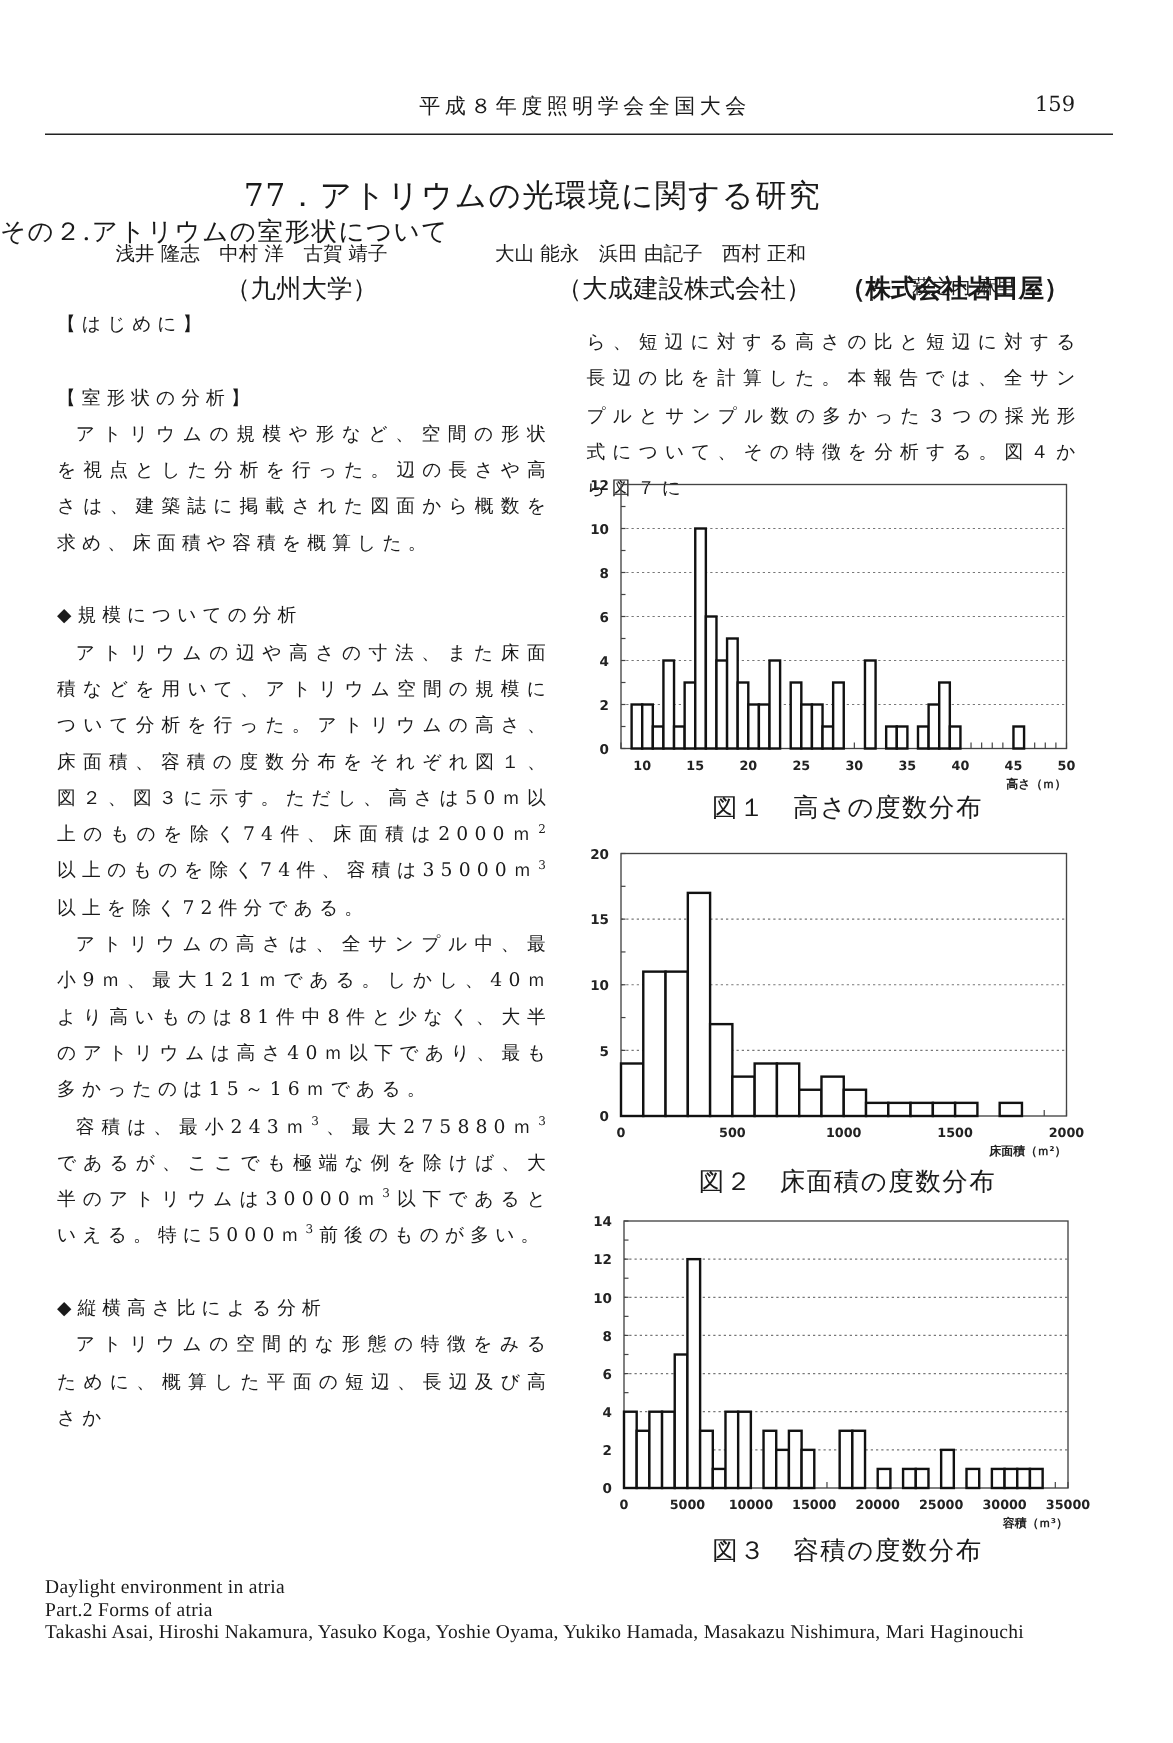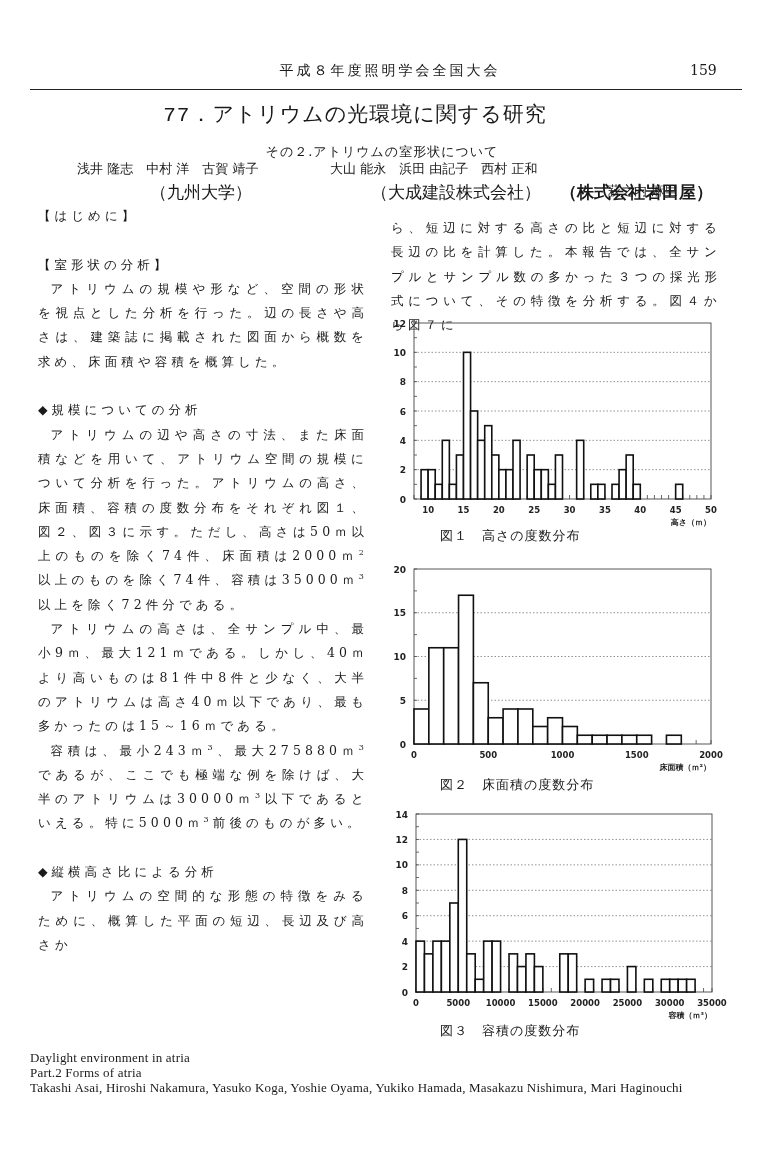--- a/index.html
+++ b/index.html
@@ -15,26 +15,25 @@
     position: absolute; left: 240px; top: 0; width: 300px; text-align: center;
     font-size: 14px; letter-spacing: 3px;
   }
   .page-no {
     position: absolute; left: 690px; top: 0; font-size: 14px;
   }
   .head-rule {
     left: 30px; top: 89px; width: 712px; height: 0; border-top: 1.5px solid #222;
   }
   .title {
-    left: 0; top: 100px; width: 710px; text-align: center; font-size: 21px;
+    left: 0; top: 116px; width: 710px; text-align: center; font-size: 21px;
     letter-spacing: 1px;
-    font-family: Liberation Mono, monospace;
   }
   .subtitle {
-    left: 0; top: 143px; width: 764px; text-align: center; font-size: 13px;
+    left: 0; top: 143px; width: 764px; text-align: left; font-size: 17px;
     letter-spacing: 1px;
   }
   .authors { top: 160px; font-size: 13px; white-space: nowrap; }
   .affil { top: 181px; font-size: 17px; white-space: nowrap; }
   .col {
     font-size: 12.5px; line-height: 24.3px; letter-spacing: 4.1px;
     text-align: justify; white-space: normal; word-break: break-all;
   }
   .col p { margin: 0; }
   .col .indent { text-indent: 1em; }
@@ -42,21 +41,21 @@
   .col .blank { height: 24.3px; }
   .left-col { left: 38px; top: 204px; width: 330px; }
   .right-col { left: 391px; top: 204px; width: 330px; margin-top: 12px; }
   sup { font-size: 8px; vertical-align: 5px; line-height: 0; }
 
   
   .chart { position: absolute; }
   .chart svg { display: block; overflow: visible; }
   .chart text { font-family: "DejaVu Sans", "Liberation Sans", sans-serif; font-weight: bold; fill: #222; }
   .fig-caption {
-    position: absolute; font-size: 13px; letter-spacing: 1px;
+    position: absolute; font-size: 17px; text-align: center; letter-spacing: 1px;
   }
 
   .footer {
     left: 30px; top: 1050px; font-family: "Liberation Serif", "DejaVu Serif", serif;
     font-size: 13px; line-height: 15px; white-space: nowrap; letter-spacing: 0.2px;
   }
 </style>
 </head>
 <body>
 

